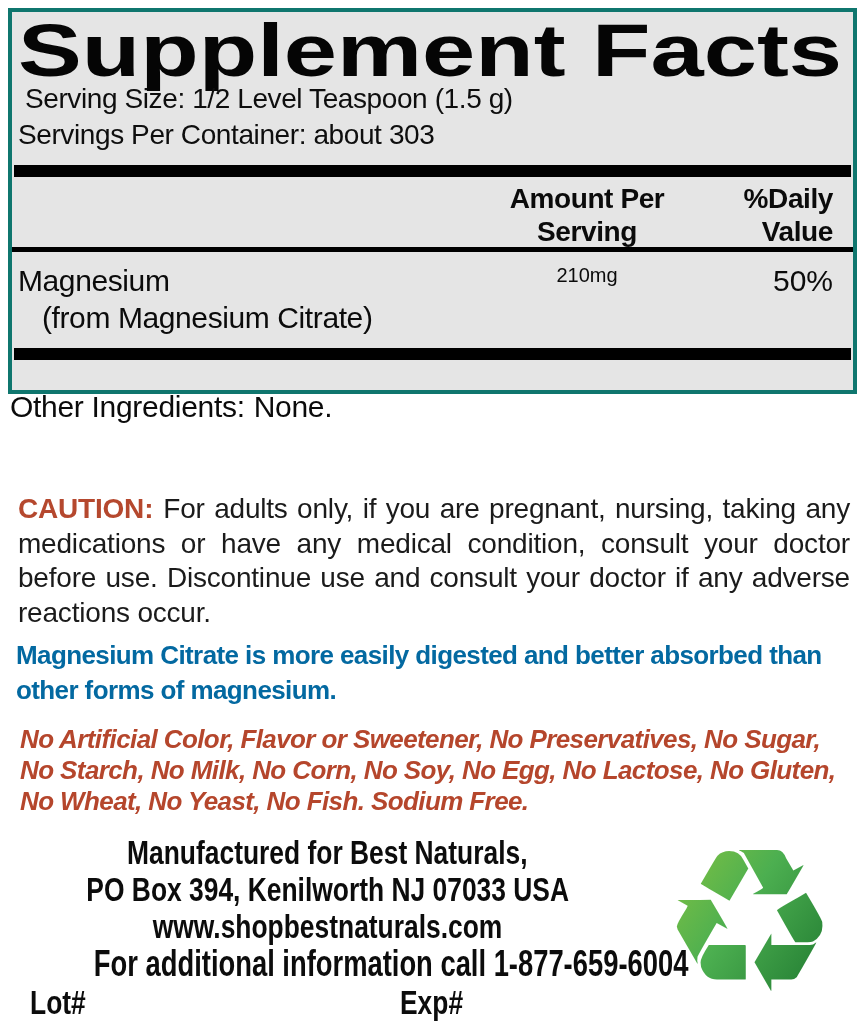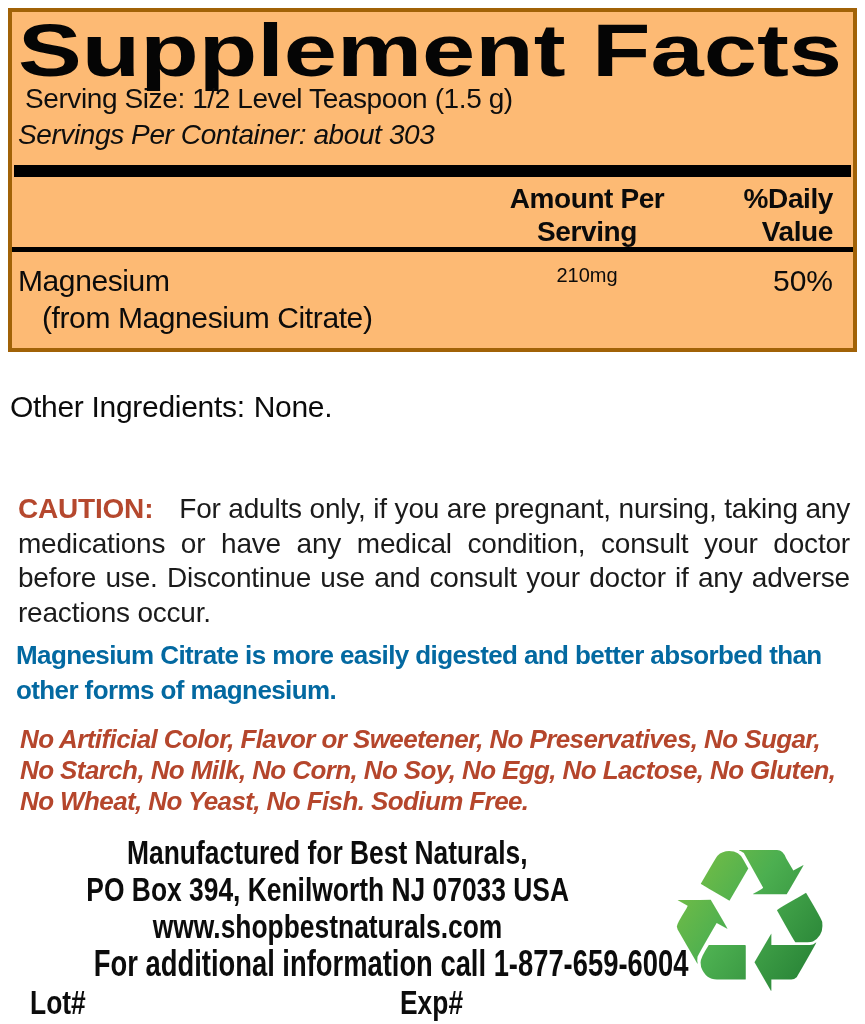--- a/index.html
+++ b/index.html
@@ -1,30 +1,30 @@
 <!DOCTYPE html>
 <html><head>
 <meta charset="utf-8">
 <style>
   * { margin: 0; padding: 0; box-sizing: border-box; }
   html, body { width: 865px; height: 1024px; background: #ffffff; overflow: hidden; }
   body { position: relative; font-family: "Liberation Sans", sans-serif; color: #0b0b0b; }
 
   
   .sf-panel {
-    position: absolute; left: 8px; top: 8px; width: 849px; height: 344px;
-    border: 4px solid #a16207; background: #fdba74;
+    position: absolute; left: 8px; top: 8px; width: 849px; height: 386px;
+    border: 4px solid #0f766e; background: #e5e5e5;
   }
   .sf-inner { position: relative; width: 100%; height: 100%; overflow: hidden; }
 
   .sf-title-svg { position: absolute; left: 4px; top: 2px; }
 
   .sf-line { position: absolute; left: 6px; font-size: 28px; letter-spacing: -0.4px; line-height: 30px; color: #0e0e0e; }
   .sf-serving  { top: 72px; margin-left: 7px; }
-  .sf-servings { top: 108px; font-style: italic; }
+  .sf-servings { top: 108px; }
 
   .sf-bar-thick1 { position: absolute; left: 2px; right: 2px; top: 153px; height: 12px; background: #000; }
   .sf-bar-thin   { position: absolute; left: 0; right: 0; top: 235px; height: 5px; background: #000; }
   .sf-bar-thick2 { position: absolute; left: 2px; right: 2px; top: 336px; height: 12px; background: #000; }
 
   .sf-colhead { font-weight: bold; font-size: 28px; line-height: 33px; letter-spacing: -0.4px; }
   .sf-colhead-amount { position: absolute; top: 170px; left: 455px; width: 240px; text-align: center; }
   .sf-colhead-dv     { position: absolute; top: 170px; right: 20px; width: 170px; text-align: right; }
 
   .sf-row-name { position: absolute; left: 6px; top: 252px; font-size: 30px; letter-spacing: -0.4px; }
@@ -34,21 +34,21 @@
 
   
   .other-ing { position: absolute; left: 10px; top: 390px; font-size: 30px; letter-spacing: -0.3px; }
   .other-ing .lbl { font-weight: normal; margin-right: 9px; }
 
   .caution-p {
     position: absolute; left: 18px; top: 492px; width: 832px;
     font-size: 28px; line-height: 34.5px; text-align: justify; letter-spacing: -0.2px;
     color: #1b1b1b;
   }
-  .caution-p .lbl { font-weight: bold; color: #b5482e; margin-right: 26px; }
+  .caution-p .lbl { font-weight: bold; color: #b5482e; margin-right: 10px; }
 
   .note-p {
     position: absolute; left: 16px; top: 638px; width: 838px;
     font-size: 26px; line-height: 35px; font-weight: bold; letter-spacing: -0.6px;
     color: #0369a1;
   }
 
   .freeof-p {
     position: absolute; left: 20px; top: 724px; width: 834px;
     font-size: 26px; line-height: 31px; font-weight: bold; font-style: italic;

